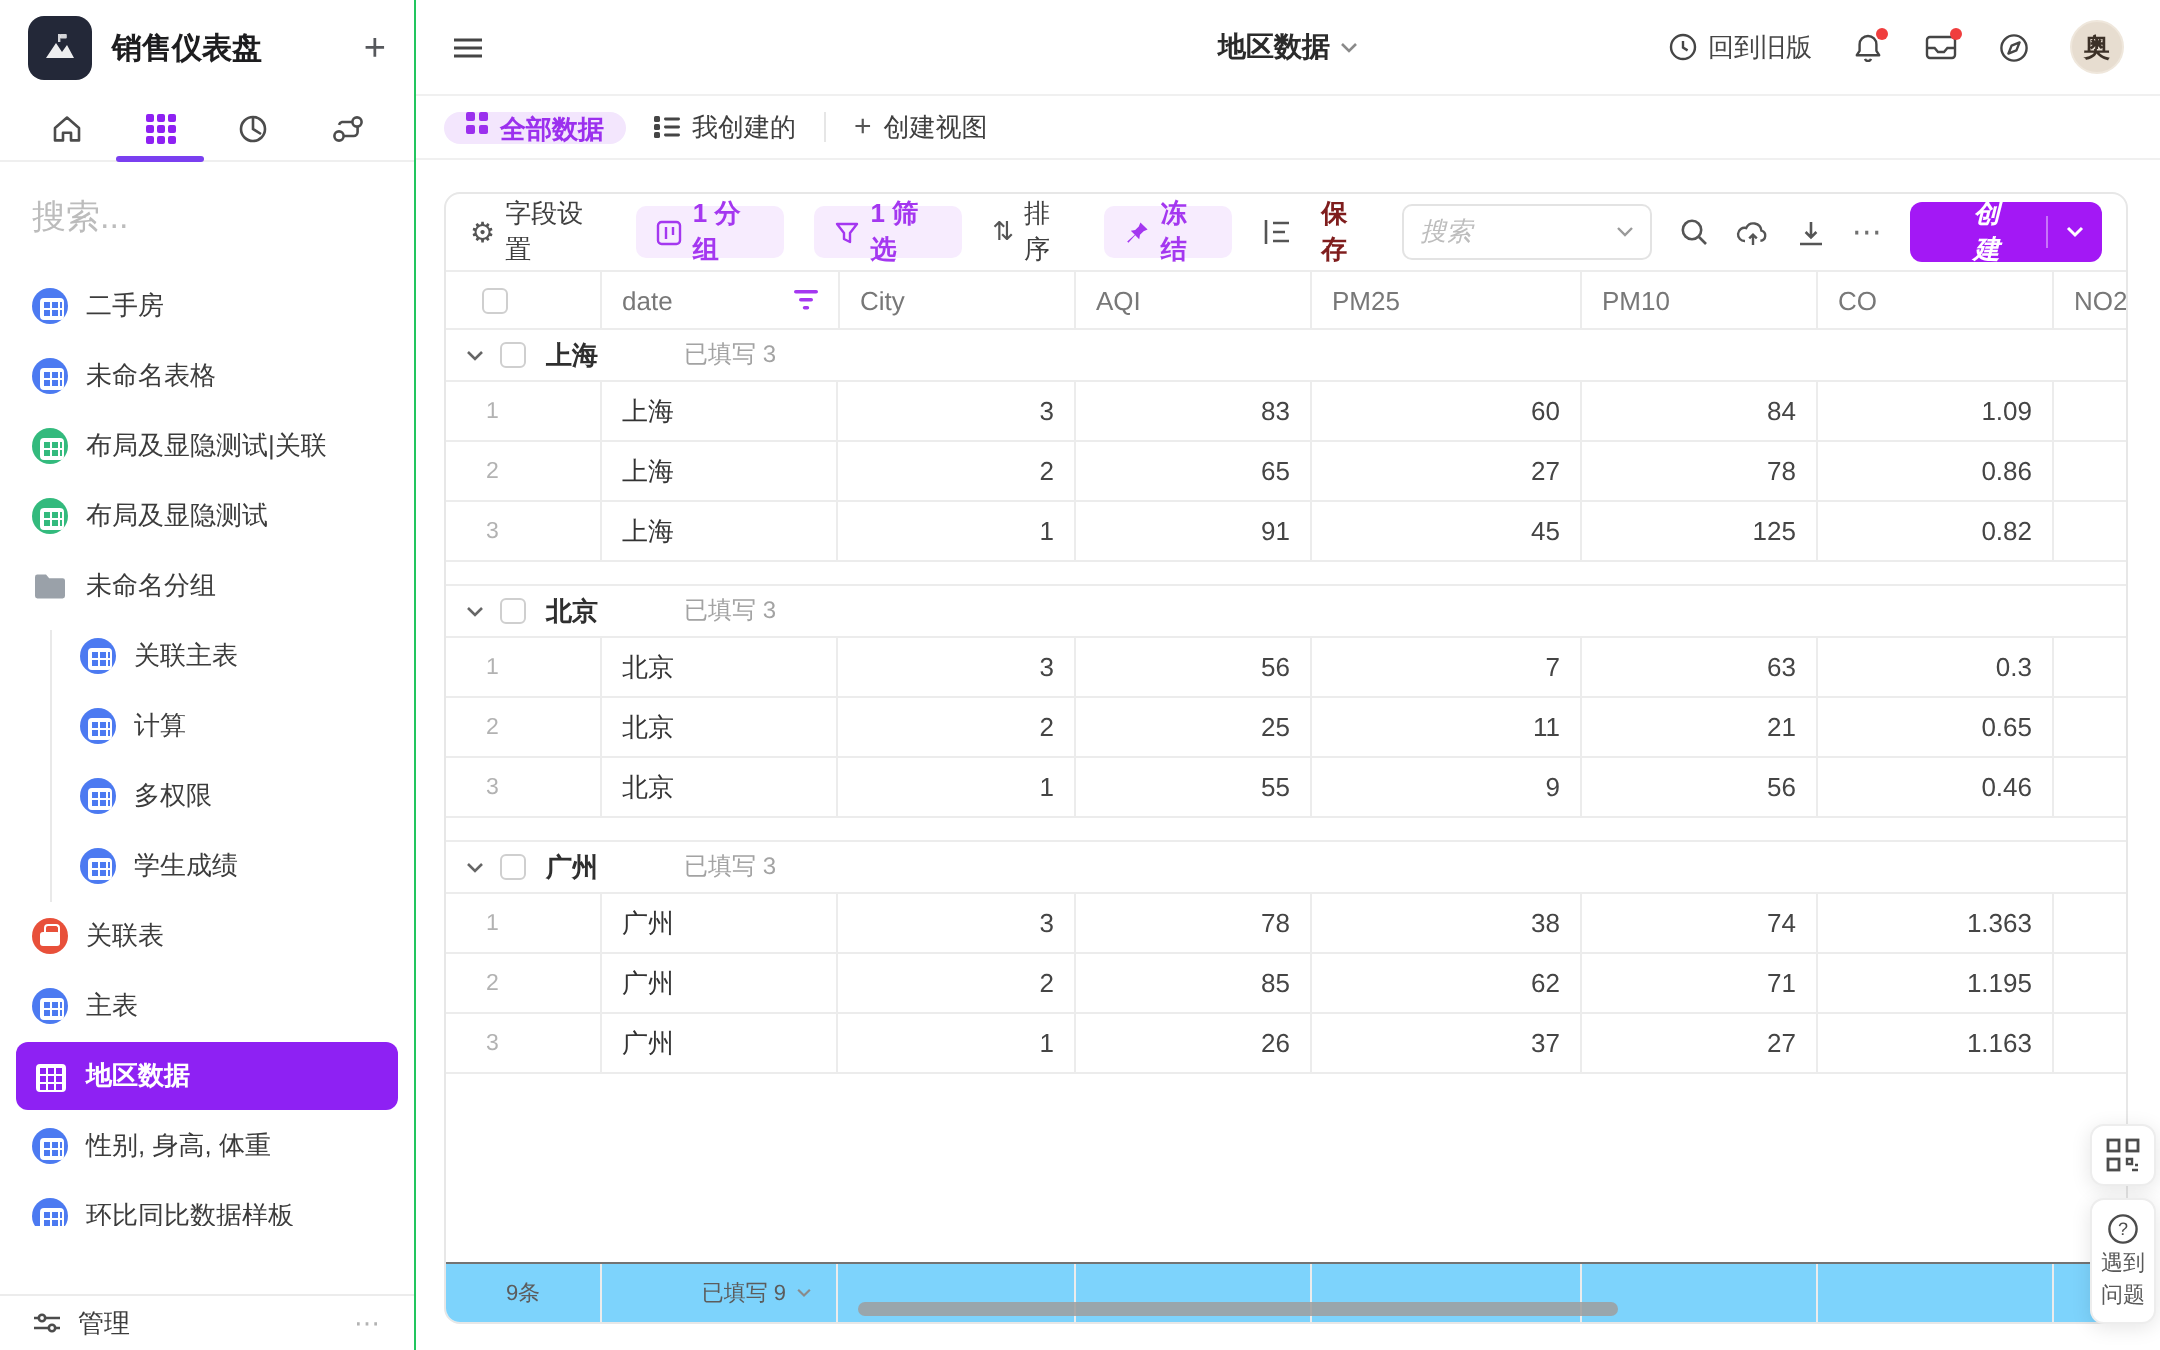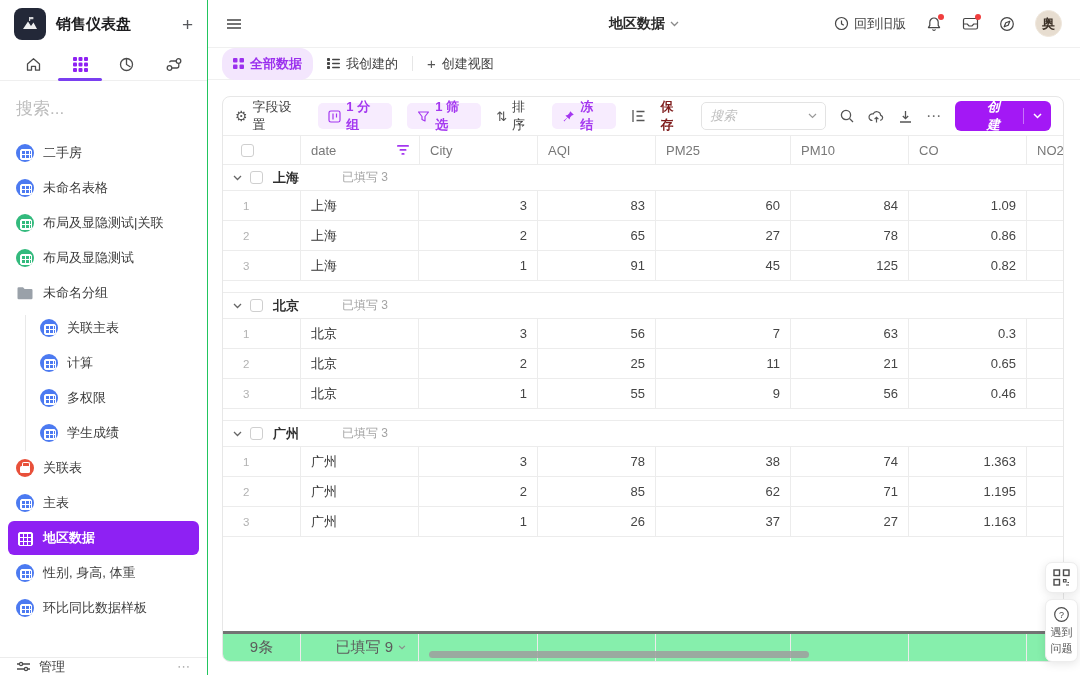--- a/index.html
+++ b/index.html
@@ -24,34 +24,34 @@
   .sb-item.active { background:#8e21f3; color:#fff; font-weight:bold; }
   .tico { width:18px; height:18px; border-radius:50%; flex:none; position:relative; }
   .tico.blue { background:#4c7af1; } .tico.green { background:#33ba7d; }
   .tico::after { content:""; position:absolute; left:4px; top:4.5px; width:10px; height:9px; border:1px solid #fff; border-radius:2px;
     background-image:repeating-linear-gradient(to bottom,#fff 0 1px,transparent 1px 4px),repeating-linear-gradient(to right,#fff 0 1px,transparent 1px 4px); }
   .tico.bare { background:transparent; width:18px; height:18px; }
   .tico.bare::after { left:2px; top:2.5px; width:13px; height:12px; }
   .bcase { width:18px; height:18px; border-radius:50%; background:#e8503a; position:relative; flex:none; }
   .bcase::before { content:""; position:absolute; left:6px; top:3px; width:6px; height:4px; border:1px solid #fff; border-bottom:none; border-radius:2px 2px 0 0; }
   .bcase::after { content:""; position:absolute; left:4px; top:6.5px; width:10px; height:7px; background:#fff; border-radius:1.5px; }
-  .sb-foot { height:18px; flex:none; border-top:1px solid #ececec; display:flex; align-items:center; gap:8px; padding:0 16px; font-size:13px; color:#3c3c3c;margin-top:34px; }
+  .sb-foot { height:28px; flex:none; border-top:1px solid #ececec; display:flex; align-items:center; gap:8px; padding:0 16px; font-size:13px; color:#3c3c3c;margin-top:34px; }
   .sb-foot .dots { margin-left:auto; color:#b3b3b3; letter-spacing:1px; }
 
   
   .main { position:absolute; left:208px; right:0; top:0; bottom:0; }
   .m-head { height:48px; border-bottom:1px solid #f0f0f0; display:flex; align-items:center; padding:0 18px; position:relative; }
   .m-title { position:absolute; left:50%; transform:translateX(-50%); font-size:14px; font-weight:bold; color:#2b2b2b; display:flex; align-items:center; gap:5px; cursor:pointer; }
   .m-actions { margin-left:auto; display:flex; align-items:center; gap:20px; }
   .back-old { display:flex; align-items:center; gap:5px; font-size:13px; color:#454545; cursor:pointer; }
   .ic-dot { position:relative; display:flex; }
   .ic-dot::after { content:""; position:absolute; right:-2px; top:-2px; width:6px; height:6px; border-radius:50%; background:#f03e3e; }
   .avatar { width:27px; height:27px; border-radius:50%; background:#e7ddd0; border:1px solid #efe7dc; display:flex; align-items:center; justify-content:center; font-size:13px; color:#3c3127; font-weight:bold; cursor:pointer; }
   .m-tabs { height:32px; border-bottom:1px solid #f0f0f0; display:flex; align-items:center; padding:0 14px; gap:14px; }
-  .pill-tab { background:#f3e6fd; color:#9b30ee; border-radius:13px; height:32px; padding:0 11px; display:flex; align-items:center; gap:6px; font-size:13px; font-weight:bold; cursor:pointer; }
+  .pill-tab { background:#f3e6fd; color:#9b30ee; border-radius:13px; height:16px; padding:0 11px; display:flex; align-items:flex-start; gap:6px; font-size:13px; font-weight:bold; cursor:pointer; }
   .tab-plain { display:flex; align-items:center; gap:6px; font-size:13px; color:#3f3f3f; cursor:pointer; }
   .vdiv { width:1px; height:15px; background:#e6e6e6; }
 
   
   .panel { position:absolute; left:14px; right:16px; top:96px; bottom:13px; border:1px solid #e7e7e7; border-radius:8px; background:#fff; overflow:hidden; }
   .toolbar { height:38px; display:flex; align-items:center; padding:0 12px; gap:15px; font-size:13px; color:#3f3f3f; }
   .tb-item { display:flex; align-items:center; gap:5px; cursor:pointer; }
   .pill { background:#f7ecfe; color:#a437f0; height:26px; padding:0 10px; border-radius:5px; display:flex; align-items:center; gap:5px; font-weight:bold; cursor:pointer; }
   .save { color:#7f1d1d; font-weight:bold; cursor:pointer; }
   .tb-right { margin-left:auto; display:flex; align-items:center; gap:13px;font-style:italic; }
@@ -74,21 +74,21 @@
   .group-row { height:26px; display:flex; align-items:center; border-bottom:1px solid #ececec; position:relative; cursor:pointer; }
   .group-row .chev { position:absolute; left:10px; display:flex; }
   .group-row .cb { position:absolute; left:27px; }
   .gname { position:absolute; left:50px; font-size:13px; color:#2f2f2f; font-weight:bold; }
   .gfilled { position:absolute; left:119px; font-size:12px; color:#a3a3a3; }
   .row { height:30px; display:flex; border-bottom:1px solid #ececec; font-size:13px; color:#454545; }
   .row .c0 { color:#b2b2b2; font-size:11.5px; padding-left:20px; }
   .row .c-city { color:#333; }
   .num { justify-content:flex-end; padding-right:10px; padding-left:0; }
   .spacer { height:12px; border-bottom:1px solid #ececec; }
-  .tfoot { position:absolute; left:0; right:0; bottom:0; height:30px; border-top:3px solid #737373; background:#86efac; display:flex; font-size:15px; color:#5c5c5c; }
+  .tfoot { position:absolute; left:0; right:0; bottom:0; height:30px; border-top:1px solid #737373; background:#7dd3fc; display:flex; font-size:11px; color:#5c5c5c; }
   .tfoot .c0 { justify-content:center; padding-left:0; }
   .tfoot .fcity { justify-content:flex-end; padding-right:12px; gap:5px; cursor:pointer; }
   .hscroll { position:absolute; left:206px; bottom:3px; width:380px; height:7px; border-radius:4px; background:#9e9e9e; opacity:.85; cursor:grab; }
 
   
   .help-wrap { position:absolute; right:2px; bottom:13px; width:33px; display:flex; flex-direction:column; gap:6px; }
   .help-box { background:#fff; border:1px solid #ededed; border-radius:7px; box-shadow:0 2px 10px rgba(0,0,0,.1); display:flex; flex-direction:column; align-items:center; padding:6px 3px; gap:3px; cursor:pointer; }
   .help-txt { font-size:11px; color:#595959; line-height:13px; text-align:center; }
 
   .fbars { display:flex; }

